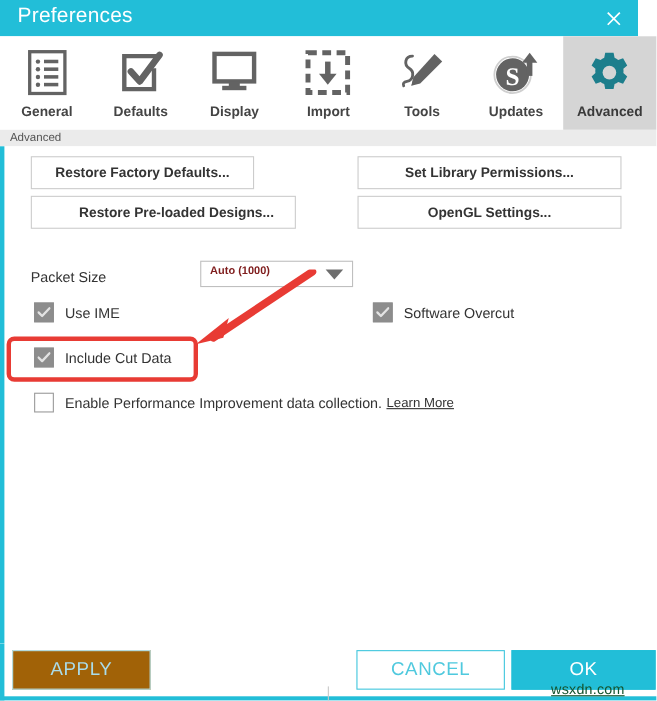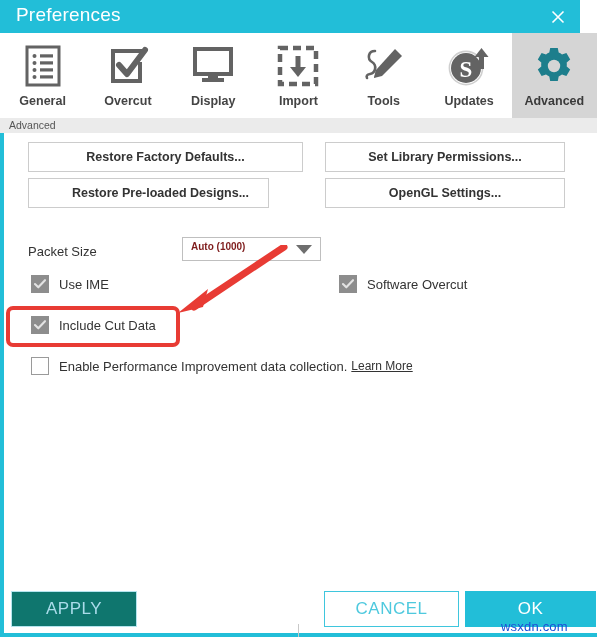--- a/index.html
+++ b/index.html
@@ -131,21 +131,21 @@
     font-weight: bold;
     font-family: "Liberation Sans", sans-serif;
     display: flex;
     align-items: center;
     justify-content: center;
     cursor: pointer;
     box-sizing: border-box;
     height: 30px;
   }
 
-  #btn-restore-factory   { left: 24px;  top: 9px;  width: 275px; }
+  #btn-restore-factory   { left: 24px;  top: 9px;  width: 203px; }
   #btn-restore-preloaded { left: 24px;  top: 45px; width: 241px; padding-left: 24px; }
   #btn-set-library       { left: 321px; top: 9px;  width: 240px; }
   #btn-opengl            { left: 321px; top: 45px; width: 240px; }
 
   .field-label {
     position: absolute;
     font-size: 13px;
     color: #333333;
     white-space: nowrap;
   }
@@ -244,21 +244,21 @@
     align-items: center;
     justify-content: center;
     font-size: 17px;
     letter-spacing: .5px;
     cursor: pointer;
     font-family: "Liberation Sans", sans-serif;
   }
   #btn-apply {
     left: 7px; top: 6px; width: 126px;
     border: 1px solid #b5e5ef;
-    background: #0f766e;
+    background: #a16207;
     color: #aadcea;
   }
   #btn-cancel {
     left: 320px; top: 6px; width: 135px;
     border: 1px solid #3fc6dd;
     background: #ffffff;
     color: #4fc9de;
   }
   #btn-ok {
     left: 461px; top: 6px; width: 131px;
@@ -286,24 +286,25 @@
     width: 130px;
     height: 70px;
     pointer-events: none;
   }
 
   .watermark {
     position: absolute;
     left: 501px;
     top: 619px;
     font-size: 13px;
-    color: #1d4ed8;
+    color: #14532d;
     letter-spacing: .2px;
     white-space: nowrap;
     font-family: "Liberation Sans", sans-serif;
+    text-decoration: underline;
   }
   .bottom-tick {
     position: absolute;
     left: 298px;
     top: 624px;
     width: 1px;
     height: 13px;
     background: #c8c8c8;
   }
 </style>
@@ -340,21 +341,21 @@
       <div class="tab-label">General</div>
     </div>
 
     <div class="tab">
       <div class="tab-icon">
         <svg width="42" height="42" viewBox="0 0 42 42">
           <path d="M33 6 H6 V36 H33 V19" fill="none" stroke="#636363" stroke-width="4" stroke-linecap="square"></path>
           <path d="M12 20 L20 29 L38 5" fill="none" stroke="#636363" stroke-width="6" stroke-linecap="round" stroke-linejoin="round"></path>
         </svg>
       </div>
-      <div class="tab-label">Overcut</div>
+      <div class="tab-label">Defaults</div>
     </div>
 
     <div class="tab">
       <div class="tab-icon">
         <svg width="42" height="40" viewBox="0 0 42 40">
           <rect x="3" y="3" width="36" height="25" fill="none" stroke="#636363" stroke-width="4"></rect>
           <rect x="16" y="28" width="10" height="5" fill="#636363"></rect>
           <rect x="10" y="32" width="22" height="4" fill="#636363"></rect>
         </svg>
       </div>

